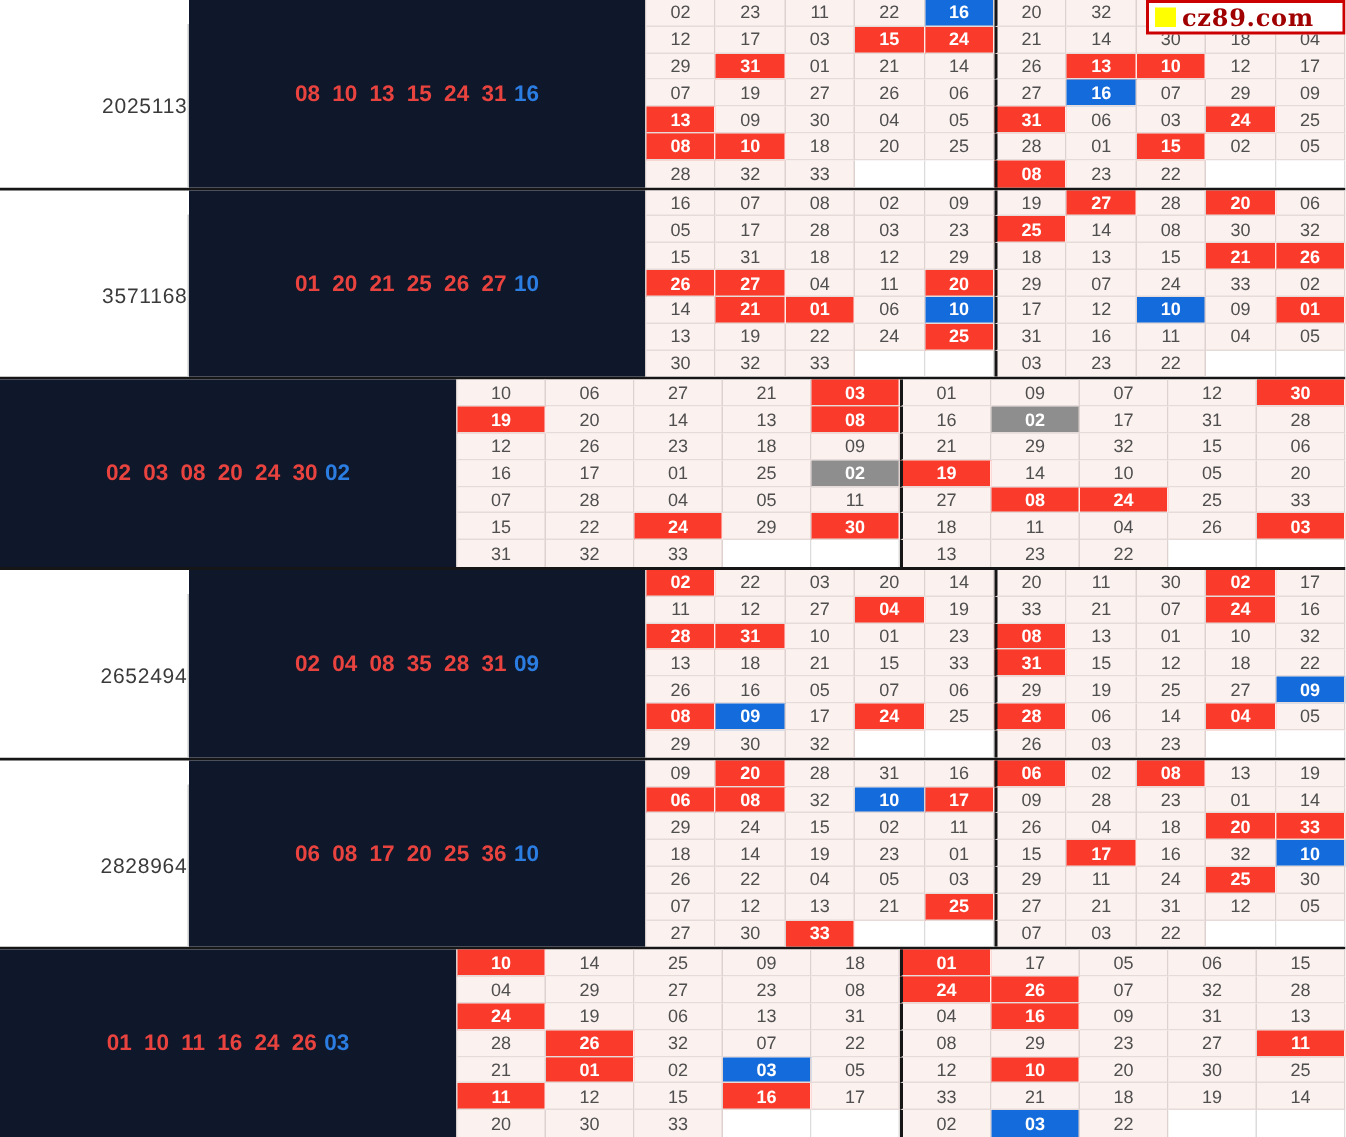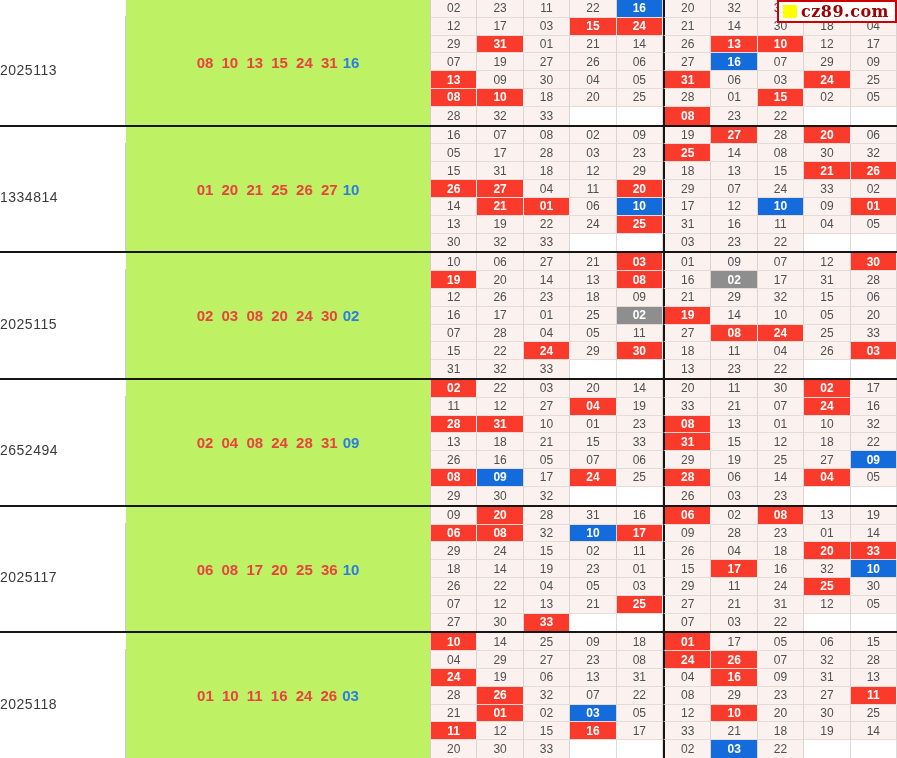--- a/index.html
+++ b/index.html
@@ -2,40 +2,40 @@
 <html><head>
 <meta charset="utf-8">
 <style>
   html,body{margin:0;padding:0;background:#ffffff;}
   body{width:897px;height:758px;position:relative;overflow:hidden;
        font-family:"Liberation Sans",sans-serif;}
   .chart{display:flex;flex-direction:column;width:897px;height:758px;}
   .group{display:flex;flex:1;border-bottom:2px solid #161616;box-sizing:border-box;}
   .group:last-child{border-bottom:none;}
   .period-col{width:126px;min-width:126px;border-right:1px solid #c9c9c9;
-      display:flex;align-items:center;justify-content:flex-start;box-sizing:border-box;background:#fff;margin-top:16px;}
+      display:flex;align-items:center;justify-content:flex-end;box-sizing:border-box;background:#fff;margin-top:16px;}
   .period{font-size:14px;color:#3a3a3a;letter-spacing:.5px;}
   .win-col{width:304px;min-width:304px;display:flex;align-items:center;justify-content:center;
-      gap:5px;background:#bef264;box-sizing:border-box;}
+      gap:5px;background:#0f172a;box-sizing:border-box;}
   .win-red{color:#e8433f;font-weight:bold;font-size:15px;word-spacing:4px;white-space:nowrap;}
   .win-blue{color:#2b7de1;font-weight:bold;font-size:15px;}
   .grid-col{flex:1;display:flex;flex-direction:column;border-left:1px solid #d4cccb;box-sizing:border-box;}
   .grid-row{flex:1;display:flex;}
   .cell{flex:1;display:flex;align-items:center;justify-content:center;
       font-size:12px;color:#4f4f4f;background:#fbf1ef;
       border-right:1px solid #ddd2d0;border-bottom:1px solid #e6dbd9;box-sizing:border-box;}
   .grid-row:last-child .cell{border-bottom:none;}
   .cell.empty{background:#ffffff;border-right-color:#dcdcdc;border-bottom-color:#e2e2e2;}
   .cell.c6{border-left:2px solid #161616;}
   .cell.hl-red{background:#fa3a2b;color:#fff;font-weight:bold;border-right-color:#fdeae8;}
   .cell.hl-blue{background:#146bdc;color:#fff;font-weight:bold;}
   .cell.hl-gray{background:#8e8e8e;color:#fff;font-weight:bold;}
   .logo{position:absolute;top:0;right:0;height:23px;background:#ffffff;
       border:2px solid #cc0000;display:flex;align-items:center;gap:4px;
-      padding:0 6px 0 4px;box-sizing:border-box;z-index:5;}
+      padding:0 19px 0 4px;box-sizing:border-box;z-index:5;}
   .logo-square{width:14px;height:13px;background:#ffff00;}
   .logo-text{font-family:"DejaVu Serif",serif;font-weight:bold;font-size:16px;
       color:#a00000;line-height:1;letter-spacing:.5px;}
 </style>
 </head>
 <body>
 
 <div class="chart">
     <div class="group">
       <div class="period-col">
@@ -127,21 +127,21 @@
           <div class="cell hl-red c6">08</div>
           <div class="cell">23</div>
           <div class="cell">22</div>
           <div class="cell empty"></div>
           <div class="cell empty"></div>
         </div>
       </div>
     </div>
     <div class="group">
       <div class="period-col">
-        <span class="period">1334814</span>
+        <span class="period">3571168</span>
       </div>
       <div class="win-col">
         <span class="win-red">01 20 21 25 26 27</span>
         <span class="win-blue">10</span>
       </div>
       <div class="grid-col">
         <div class="grid-row">
           <div class="cell">16</div>
           <div class="cell">07</div>
           <div class="cell">08</div>
@@ -221,23 +221,20 @@
           <div class="cell empty"></div>
           <div class="cell c6">03</div>
           <div class="cell">23</div>
           <div class="cell">22</div>
           <div class="cell empty"></div>
           <div class="cell empty"></div>
         </div>
       </div>
     </div>
     <div class="group">
-      <div class="period-col">
-        <span class="period">2025115</span>
-      </div>
       <div class="win-col">
         <span class="win-red">02 03 08 20 24 30</span>
         <span class="win-blue">02</span>
       </div>
       <div class="grid-col">
         <div class="grid-row">
           <div class="cell">10</div>
           <div class="cell">06</div>
           <div class="cell">27</div>
           <div class="cell">21</div>
@@ -320,21 +317,21 @@
           <div class="cell empty"></div>
           <div class="cell empty"></div>
         </div>
       </div>
     </div>
     <div class="group">
       <div class="period-col">
         <span class="period">2652494</span>
       </div>
       <div class="win-col">
-        <span class="win-red">02 04 08 24 28 31</span>
+        <span class="win-red">02 04 08 35 28 31</span>
         <span class="win-blue">09</span>
       </div>
       <div class="grid-col">
         <div class="grid-row">
           <div class="cell hl-red">02</div>
           <div class="cell">22</div>
           <div class="cell">03</div>
           <div class="cell">20</div>
           <div class="cell">14</div>
           <div class="cell c6">20</div>
@@ -412,21 +409,21 @@
           <div class="cell c6">26</div>
           <div class="cell">03</div>
           <div class="cell">23</div>
           <div class="cell empty"></div>
           <div class="cell empty"></div>
         </div>
       </div>
     </div>
     <div class="group">
       <div class="period-col">
-        <span class="period">2025117</span>
+        <span class="period">2828964</span>
       </div>
       <div class="win-col">
         <span class="win-red">06 08 17 20 25 36</span>
         <span class="win-blue">10</span>
       </div>
       <div class="grid-col">
         <div class="grid-row">
           <div class="cell">09</div>
           <div class="cell hl-red">20</div>
           <div class="cell">28</div>
@@ -506,23 +503,20 @@
           <div class="cell empty"></div>
           <div class="cell c6">07</div>
           <div class="cell">03</div>
           <div class="cell">22</div>
           <div class="cell empty"></div>
           <div class="cell empty"></div>
         </div>
       </div>
     </div>
     <div class="group">
-      <div class="period-col">
-        <span class="period">2025118</span>
-      </div>
       <div class="win-col">
         <span class="win-red">01 10 11 16 24 26</span>
         <span class="win-blue">03</span>
       </div>
       <div class="grid-col">
         <div class="grid-row">
           <div class="cell hl-red">10</div>
           <div class="cell">14</div>
           <div class="cell">25</div>
           <div class="cell">09</div>

